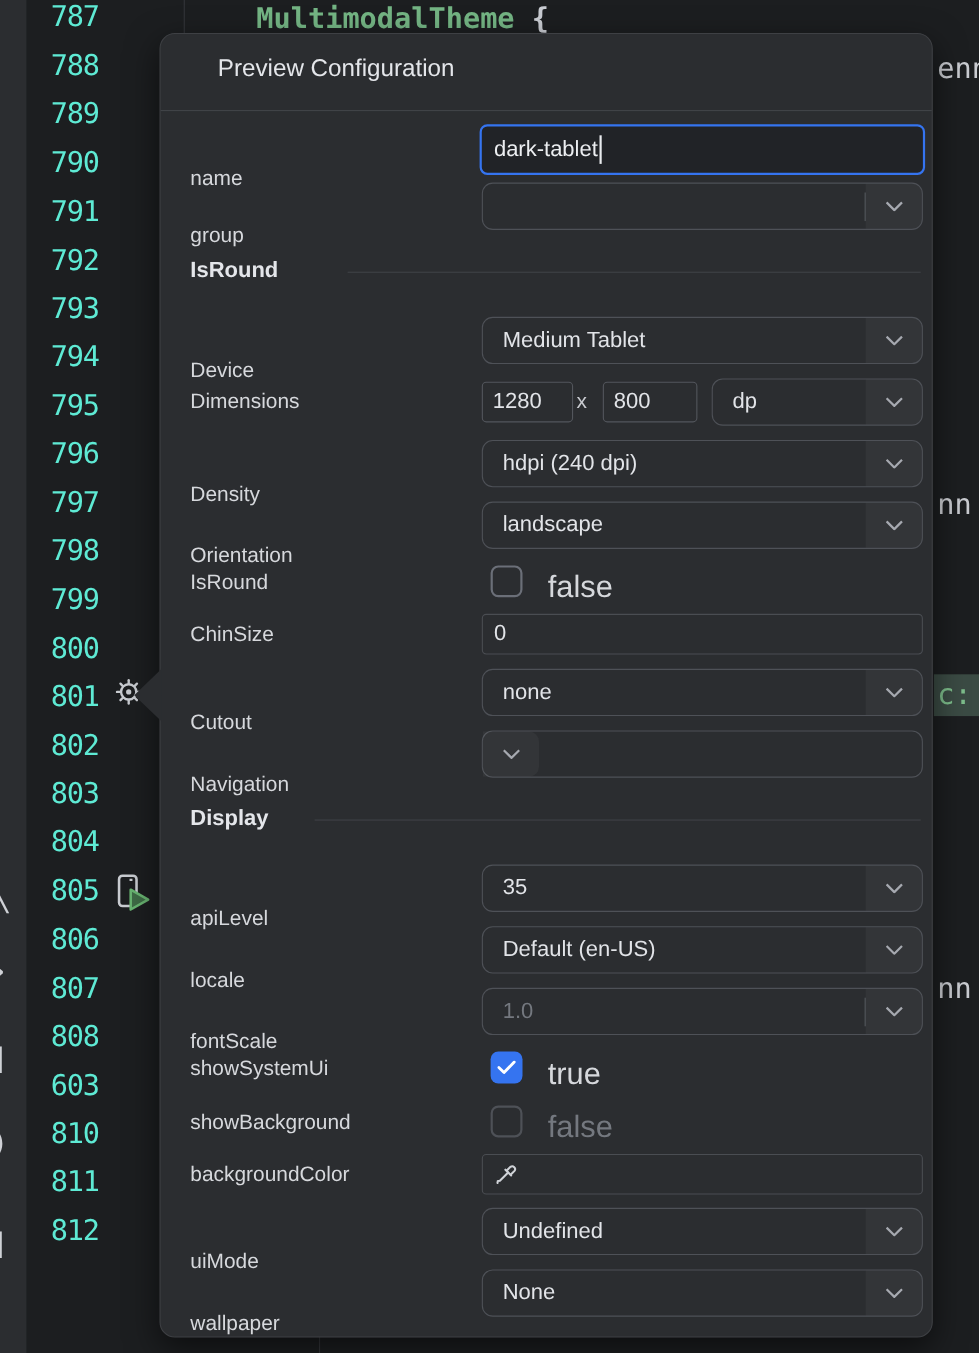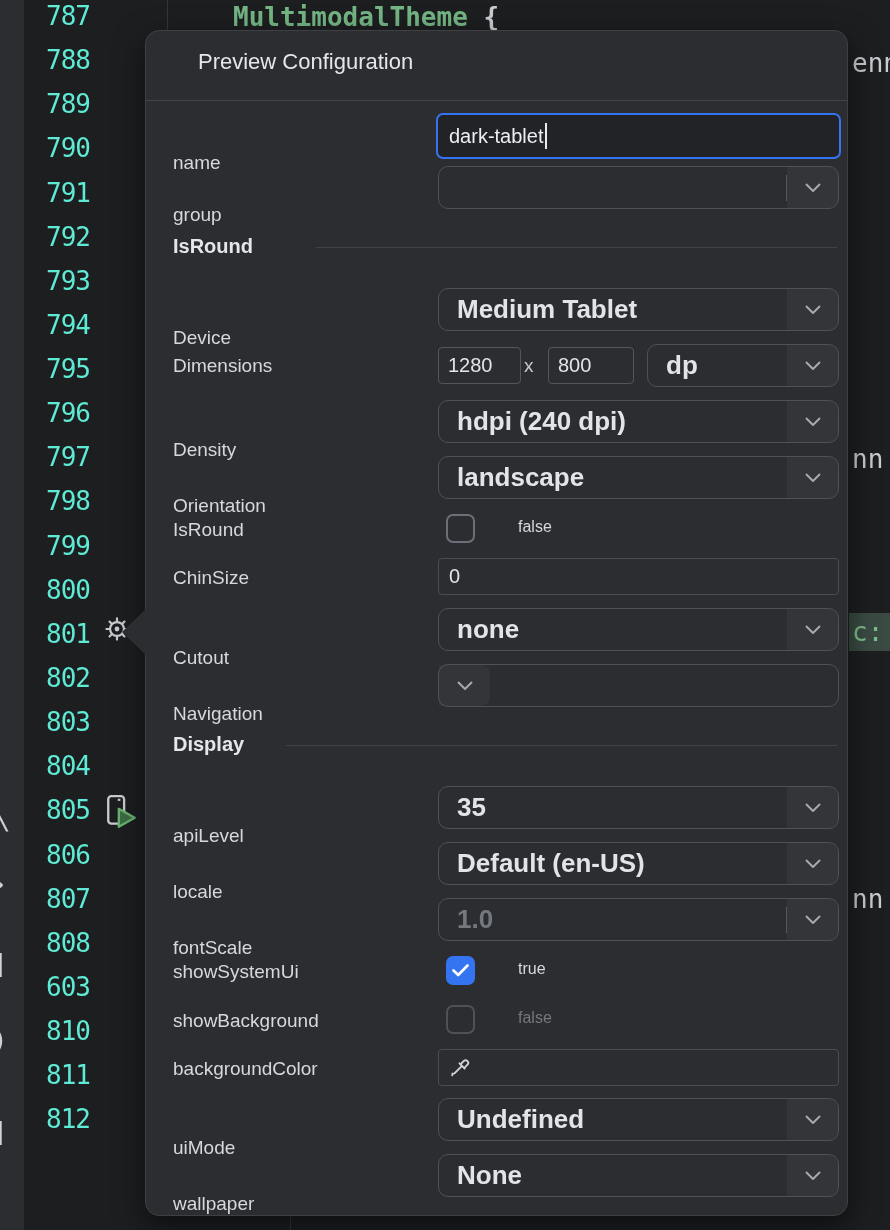--- a/index.html
+++ b/index.html
@@ -32,22 +32,22 @@
             border-right:25px solid #2b2d30; }
   .dlg-title { position:absolute; left:52px; top:18px; font-size:22px; color:#e4e6ea; }
   .dlg-sep { position:absolute; left:0; top:69px; width:100%; height:1px; background:#404347; }
   .row-label { position:absolute; left:27px; font-size:19px; color:#d6d8dc; }
   .sec-head { position:absolute; left:27px; font-size:20px; font-weight:700; color:#e4e6ea; }
   .sec-line { position:absolute; height:1px; background:#3f4246; }
   
   .dropdown { position:absolute; left:292px; width:401px; height:43px;
               border:1px solid #4e5157; border-radius:10px; background:#2b2d30;
               display:flex; align-items:center; cursor:pointer; }
-  .dd-value { padding-left:18px; font-size:26px; color:#e2e4e8; flex:1;
-              white-space:nowrap; overflow:hidden;font-weight:bold; }
+  .dd-value { padding-left:18px; font-size:20px; color:#e2e4e8; flex:1;
+              white-space:nowrap; overflow:hidden; }
   .dd-value.muted { color:#74787f; }
   .dd-chevron { width:51px; align-self:stretch; background:rgba(255,255,255,.04);
                 border-radius:0 9px 9px 0; display:flex; align-items:center; justify-content:center; }
   .dd-divider { width:1px; height:26px; background:#54575d; }
   .txt-input { position:absolute; left:292px; width:401px; height:37px;
                border:1px solid #4a4d52; border-radius:4px; background:#2b2d30;
                display:flex; align-items:center; padding-left:10px;
                font-size:20px; color:#e2e4e8; cursor:text; }
   .name-input { position:absolute; left:290px; width:405px; height:46px;
                border:2px solid #3574f0; border-radius:7px; background:#212327;
@@ -56,21 +56,21 @@
   .caret { display:inline-block; width:2px; height:26px; background:#e8eaed; margin-left:1px; }
   .dim-input { position:absolute; height:37px; border:1px solid #53565c; border-radius:4px;
                background:#2b2d30; display:flex; align-items:center; padding-left:9px;
                font-size:20px; color:#e2e4e8; cursor:text; }
   .dim-x { position:absolute; font-size:19px; color:#c9cbd0; }
   .checkbox { position:absolute; left:300px; width:29px; height:29px; border-radius:7px;
               border:2px solid #6b6f78; background:transparent; cursor:pointer;
               display:flex; align-items:center; justify-content:center; }
   .checkbox.dim { border-color:#4e5157; }
   .checkbox.checked { border:none; background:#3574f0; }
-  .cb-text { position:absolute; left:372px; font-size:16px; color:#d6d8dc; }
+  .cb-text { position:absolute; left:352px; font-size:28px; color:#d6d8dc; }
   .cb-text.muted { color:#74787f; }
   svg { display:block; }
 </style>
 </head>
 <body>
 
 <div class="tool-strip">
   <span class="strip-frag" style="top:800px">╲</span>
   <span class="strip-frag" style="top:868px">›</span>
   <span class="strip-frag" style="top:948px">]</span>

